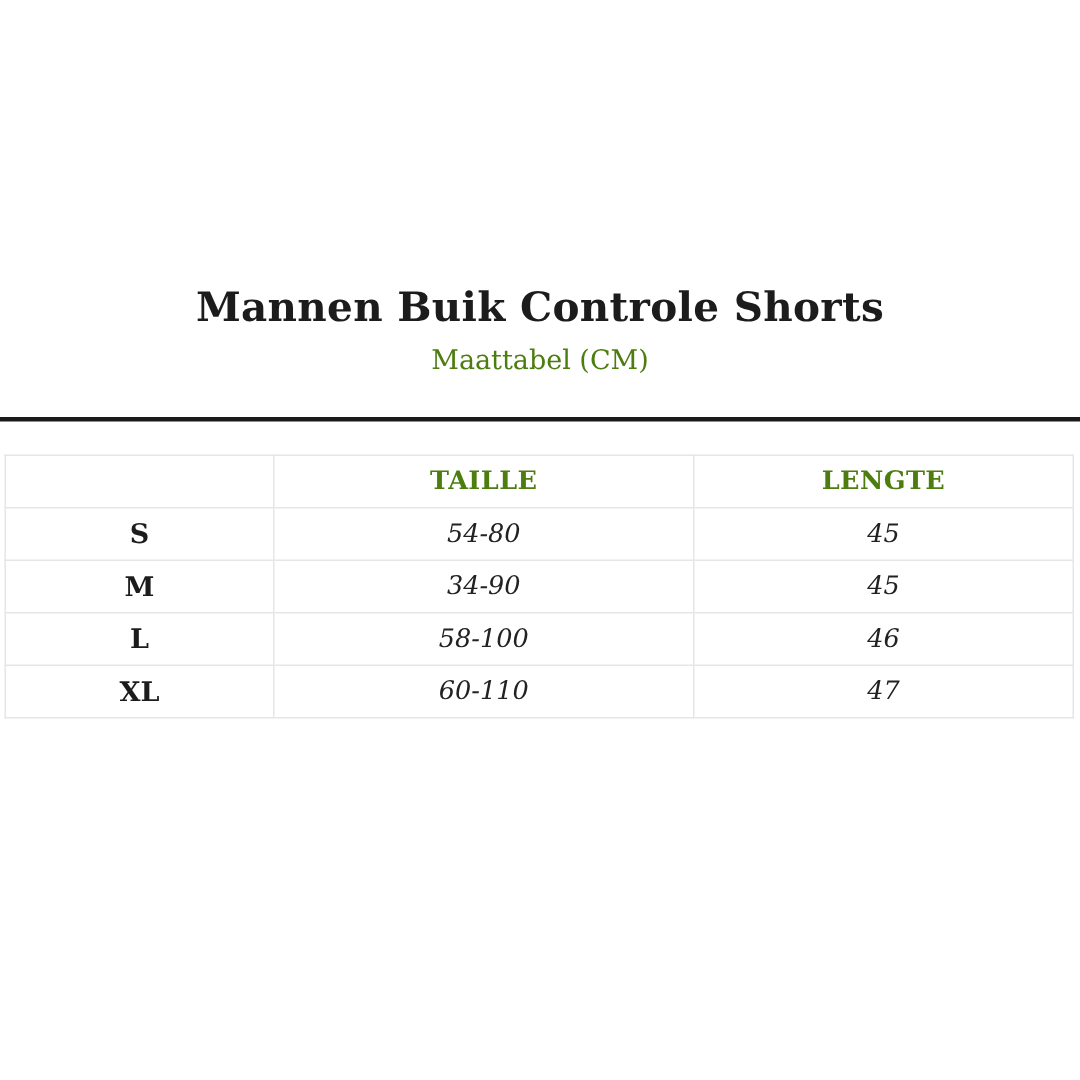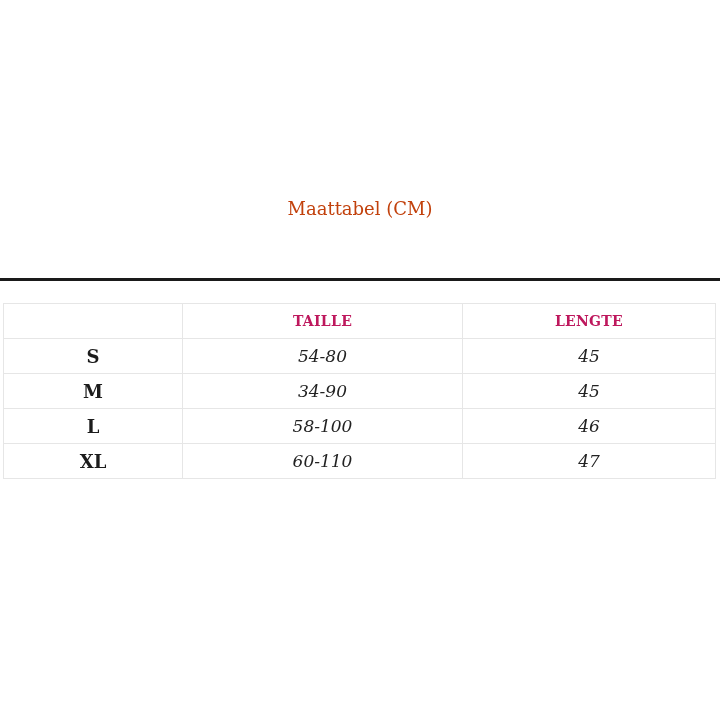--- a/index.html
+++ b/index.html
@@ -26,21 +26,21 @@
     font-size: 27px;
     font-weight: 700;
     letter-spacing: 0.2px;
     color: #1c1c1c;
     margin: 0;
     line-height: 1.2;
   }
   .page-subtitle {
     font-size: 18px;
     font-weight: 400;
-    color: #c2410c;
+    color: #4d7c0f;
     margin: 8px 0 16px 0;
     line-height: 1.2;
   }
   .thick-divider {
     position: absolute;
     top: 278px;
     left: 0;
     width: 720px;
     height: 3px;
     background: #1a1a1a;
@@ -56,42 +56,43 @@
   }
   table.size-chart td, table.size-chart th {
     border: 1px solid #e6e6e6;
     height: 34px;
     text-align: center;
     vertical-align: middle;
     padding: 0;
   }
   table.size-chart th {
     font-weight: 700;
-    font-size: 14px;
+    font-size: 17px;
     letter-spacing: 0.3px;
-    color: #be185d;
+    color: #4d7c0f;
   }
   td.size-label {
     font-weight: 700;
     font-size: 18px;
     color: #1c1c1c;
   }
   td.value-cell {
     font-weight: 400;
     color: #222222;
     font-style: italic;
   }
   col.c-size   { width: 179px; }
   col.c-taille { width: 280px; }
   col.c-lengte { width: 253px; }
 </style>
 </head>
 <body>
 
 <div class="header-block">
+  <h1 class="page-title">Mannen Buik Controle Shorts</h1>
   <div class="page-subtitle">Maattabel (CM)</div>
 </div>
 
 <div class="thick-divider"></div>
 
 <table class="size-chart">
   <colgroup>
     <col class="c-size">
       <col class="c-taille">
       <col class="c-lengte">

